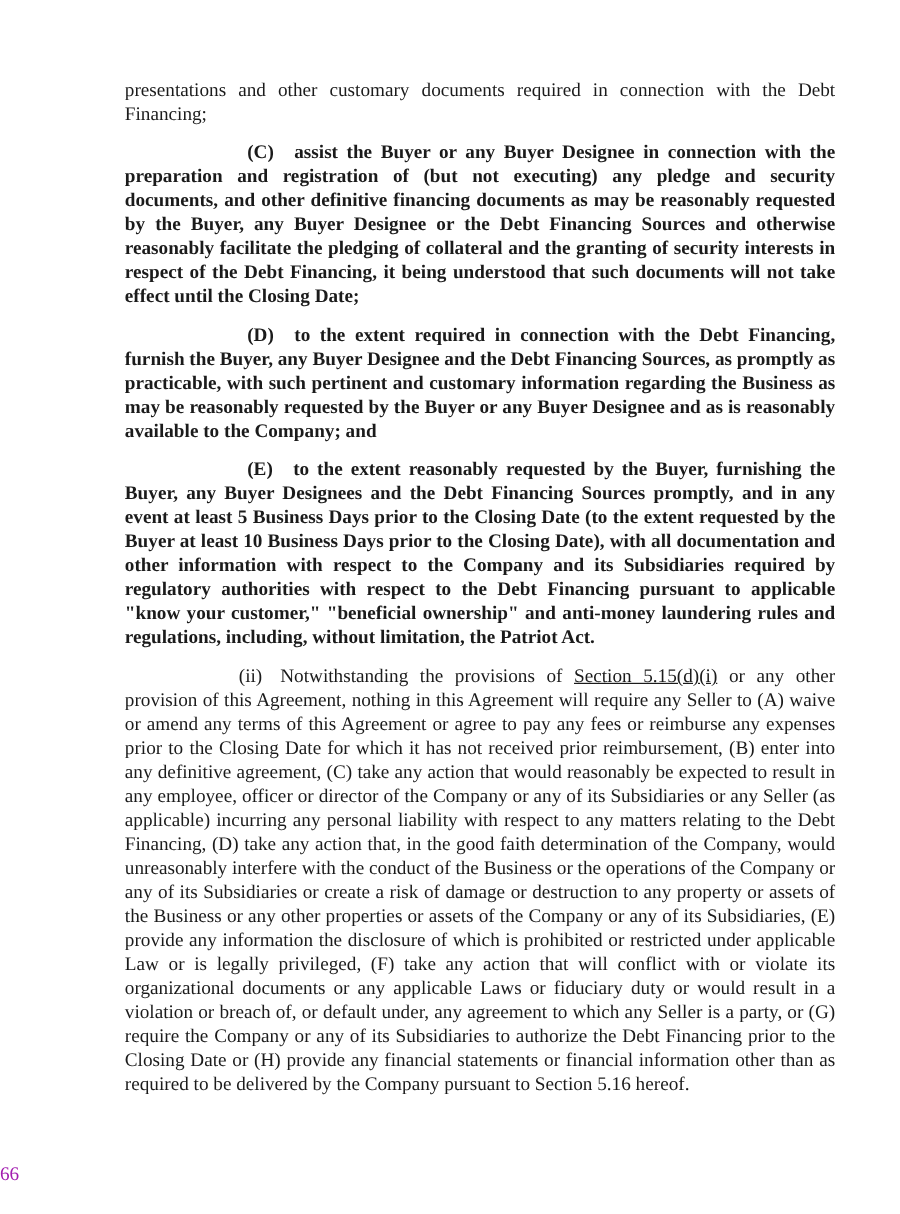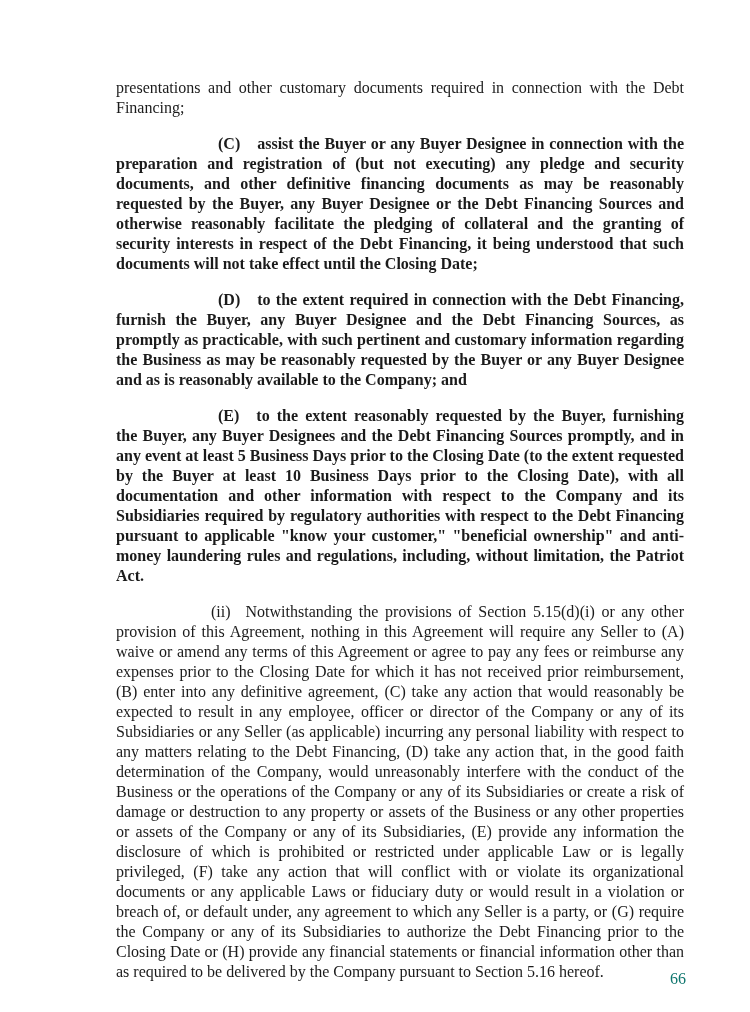--- a/index.html
+++ b/index.html
@@ -19,21 +19,21 @@
   }
   .content {
     position: absolute;
     left: 100px;
     top: 62px;
     width: 600px;
     text-align: justify;
     line-height: 20px;
   }
   .content p {
-    margin: 16px;
+    margin: 4px;
   }
   .content p + p {
     margin-top: 12px;
   }
   
   .para-cont {
     margin-left: 48px;
     text-indent: 0;
   }
   .para-clause {
@@ -47,29 +47,30 @@
   }
   .tab-space {
     display: inline-block;
     width: 17px;
   }
   .tab-space-sm {
     display: inline-block;
     width: 15px;
   }
   .section-ref {
+    text-decoration: underline;
   }
   .page-number {
     position: absolute;
     top: 970px;
     left: 0;
     width: 686px;
-    text-align: right;
+    text-align: left;
     font-size: 16px;
-    color: #0f766e;
+    color: #a21caf;
   }
 </style>
 </head>
 <body>
 
 <div class="page">
   <div class="content">
 
     <p class="para-cont">
       <span>presentations and other customary documents required in connection with the Debt Financing;</span>

